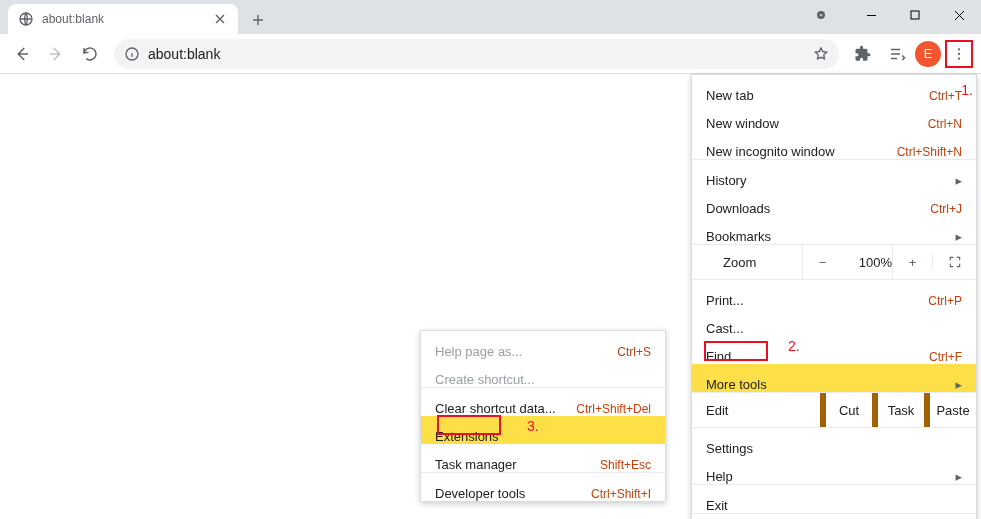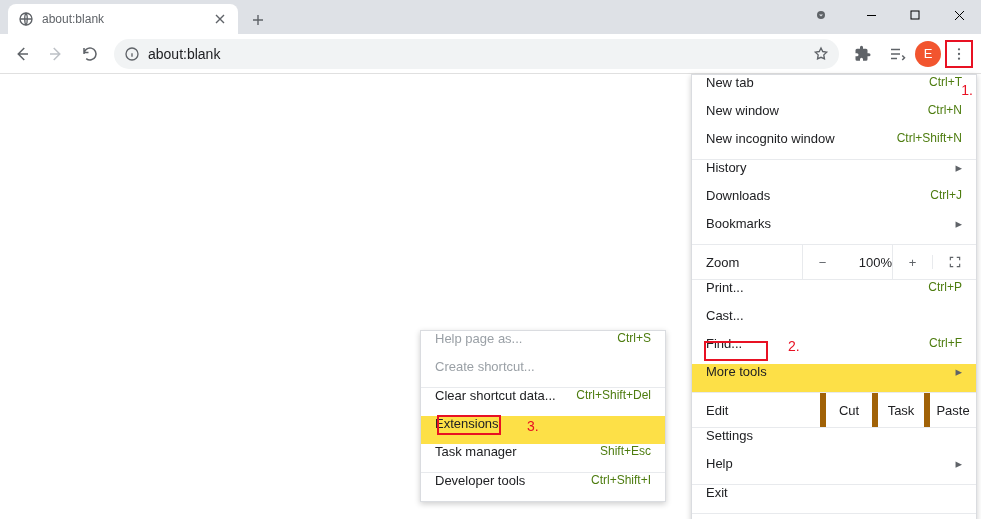--- a/index.html
+++ b/index.html
@@ -24,27 +24,27 @@
   .omnibox { flex: 1; height: 30px; background: #f1f3f4; border-radius: 15px; display: flex; align-items: center; margin: 0 6px; padding: 0 10px; }
   .omnibox .info { color: #5f6368; margin-right: 8px; display:flex; }
   .omnibox .url { flex: 1; font-size: 14px; color: #202124; }
   .omnibox .star { color: #5f6368; }
   .profile { width: 26px; height: 26px; border-radius: 50%; background: #f2552f; color: #fff; display: flex; align-items: center; justify-content: center; font-size: 13px; font-weight: 500; }
   .kebab-wrap { width: 32px; height: 32px; display: flex; align-items: center; justify-content: center; position: relative; }
   .kebab-annot { position: absolute; border: 2px solid #e81123; width: 28px; height: 28px; top: 2px; left: 2px; pointer-events: none; }
 
   
   .main-menu { position: absolute; top: 74px; right: 4px; width: 286px; background: #fff; border: 1px solid #dadce0; box-shadow: 0 2px 6px rgba(0,0,0,.2); font-size: 13px; }
-  .menu-item { height: 28px; display: flex; align-items: flex-start; padding: 0 14px; }
+  .menu-item { height: 28px; display: flex; align-items: flex-end; padding: 0 14px; }
   .menu-item.hover { background: #fde047; }
   .menu-item .label { flex: 1; }
-  .menu-item .shortcut { color: #4d7c0f; font-size: 12px; }
+  .menu-item .shortcut { color: #c2410c; font-size: 12px; }
   .menu-item .chev { color: #5f6368; margin-left: auto; }
   .menu-sep { height: 1px; background: #e8eaed; }
-  .zoom-row { height: 34px; display: flex; align-items: center; padding: 0 0 0 14px; }
+  .zoom-row { height: 34px; display: flex; align-items: center; padding: 0 0 0 14px; margin-left: 17px; }
   .zoom-row .zlabel { flex: 1; }
   .zoom-row .zbtn { width: 40px; height: 34px; border-left: 1px solid #e8eaed; display: flex; align-items: center; justify-content: center; color: #5f6368; }
   .zoom-row .zval { width: 50px; text-align: right; }
   .zoom-row .zfs { width: 44px; border-left: 1px solid #e8eaed; display:flex; align-items:center; justify-content:center;}
   .edit-row { height: 34px; display: flex; align-items: center; padding: 0 0 0 14px; }
   .edit-row .elabel { flex: 1; }
   .edit-row .ebtn { width: 52px; height: 34px; border-left: 6px solid #a16207; display: flex; align-items: center; justify-content: center; }
   .managed-row { height: 34px; display: flex; align-items: center; padding: 0 14px; color: #5f6368; }
 
   .moretools-annot { position: absolute; border: 2px solid #e81123; left: 12px; top: 266px; width: 64px; height: 20px; pointer-events:none; }

